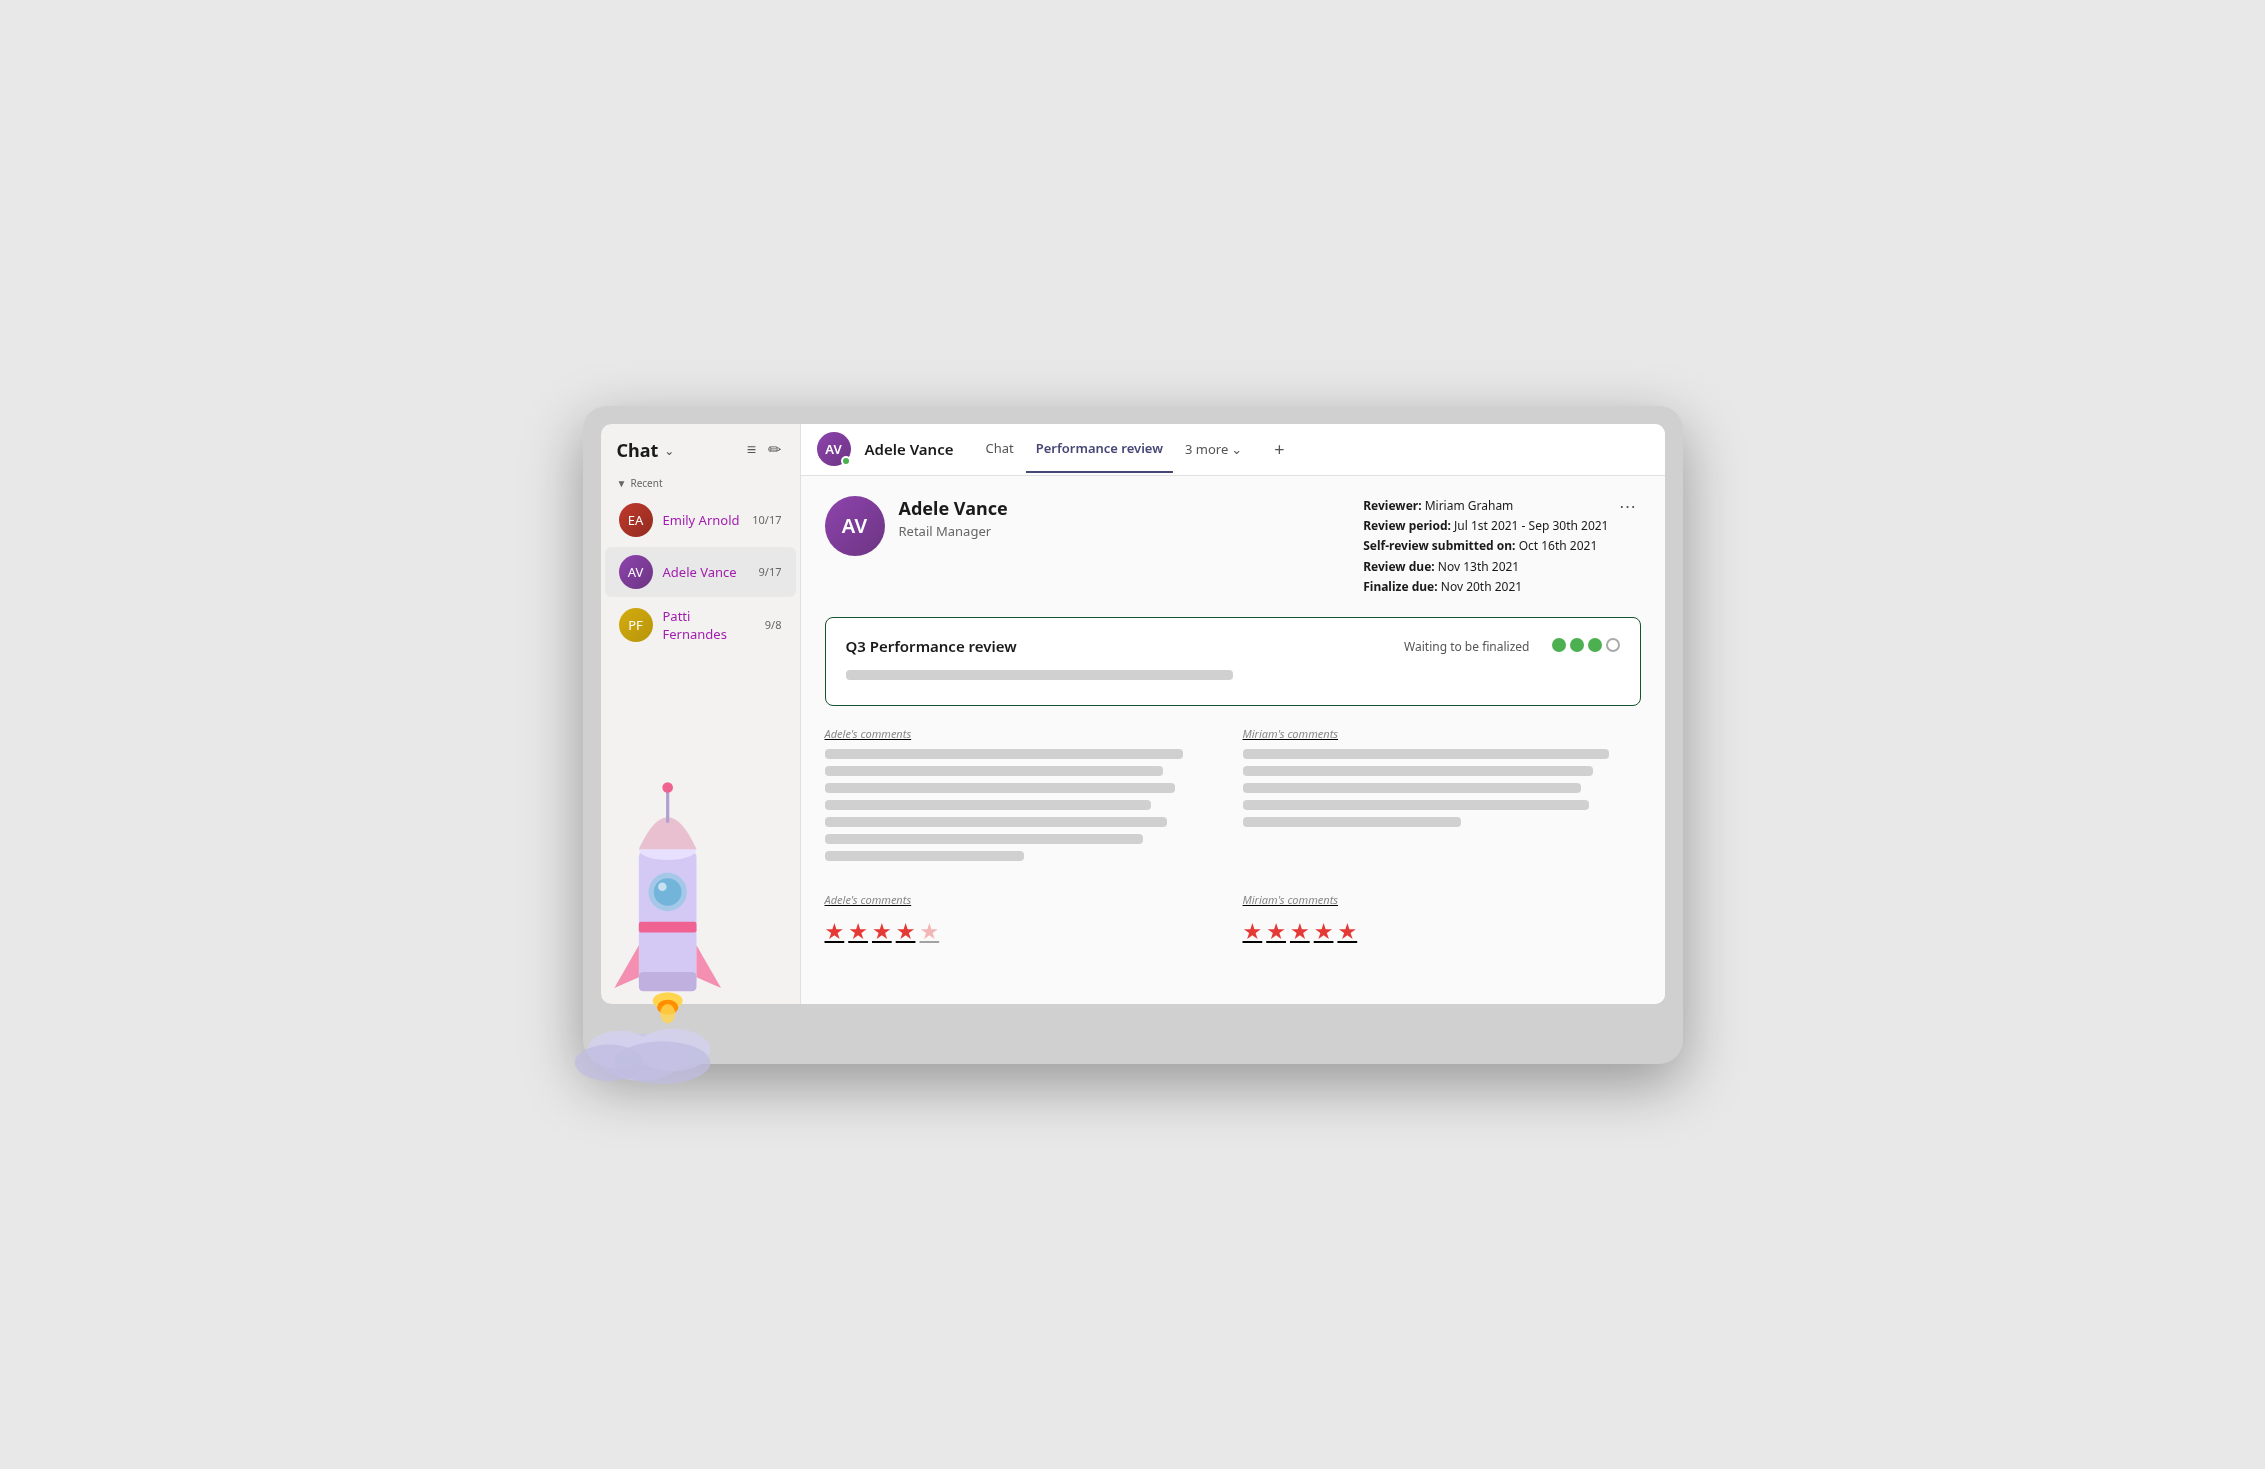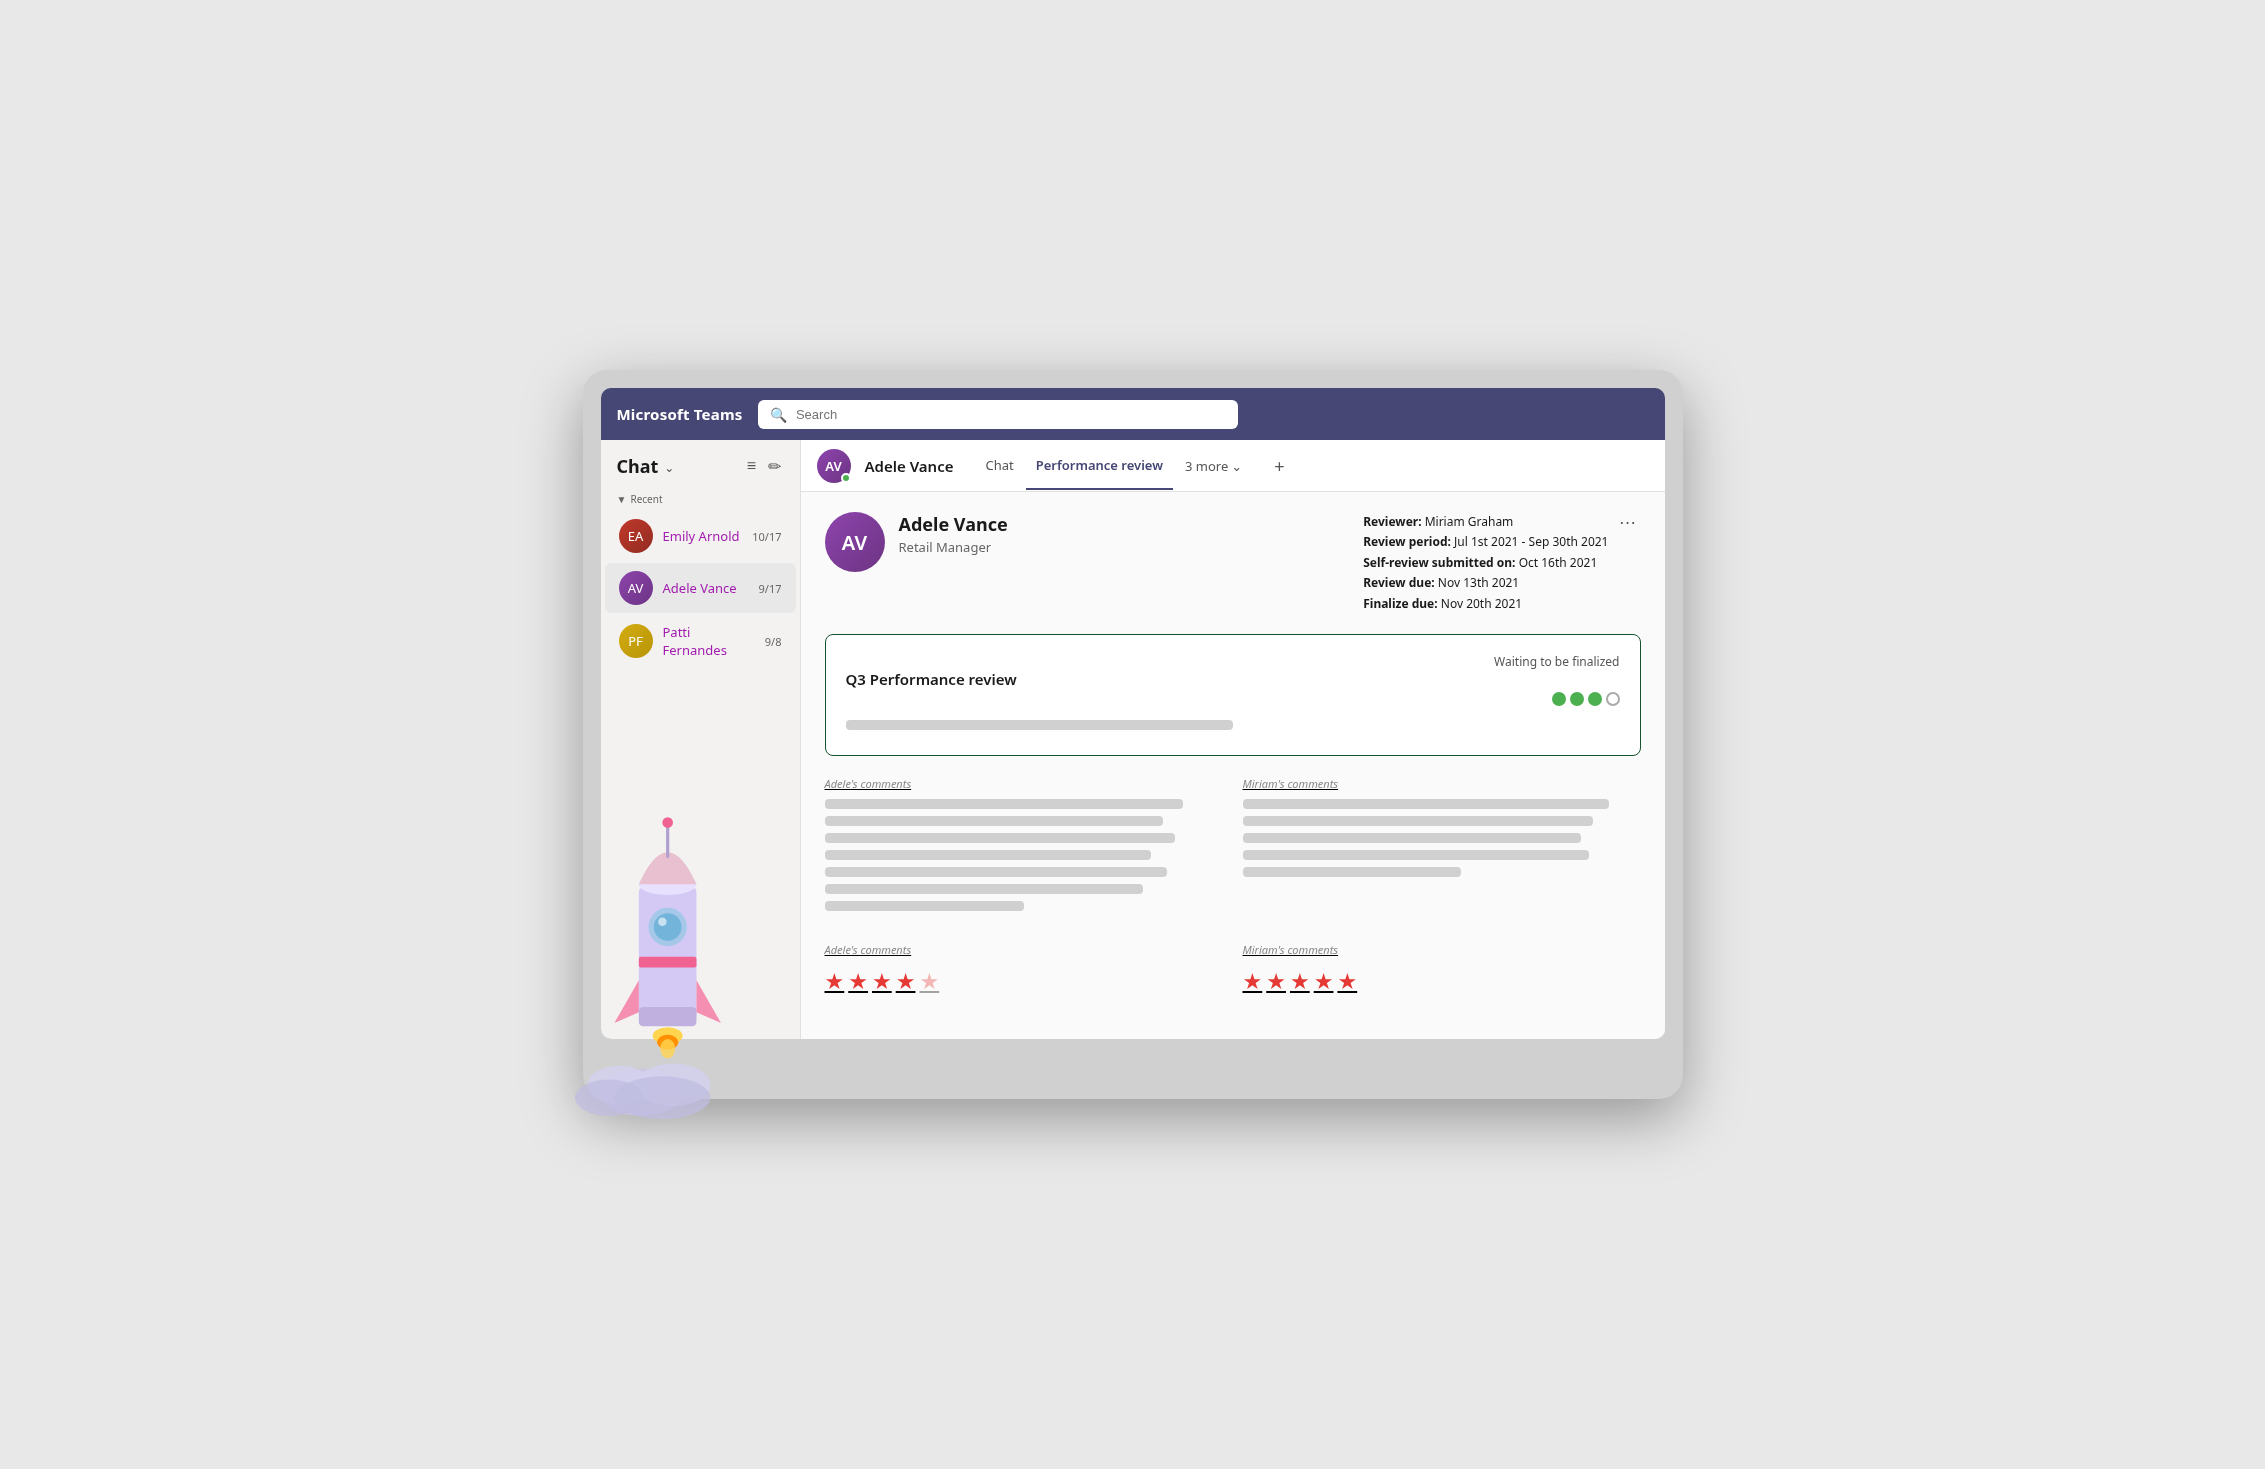--- a/index.html
+++ b/index.html
@@ -318,25 +318,24 @@
       justify-content: space-between;
       margin-bottom: 14px;
     }
     .review-card-title {
       font-size: 15px;
       font-weight: 600;
       color: #1a1a1a;
     }
     .finalized-status {
       display: flex;
-      align-items: flex-end;
+      align-items: flex-start;
       gap: 22px;
       font-size: 12px;
       color: #555;
-      flex-direction: column;
     }
     .status-dots {
       display: flex;
       gap: 4px;
       align-items: center;
     }
     .dot-green {
       width: 14px;
       height: 14px;
       border-radius: 50%;
@@ -408,27 +407,20 @@
       pointer-events: none;
     }
     .rocket-svg { width: 100%; height: 100%; }
   </style>
 </head>
 <body>
 
 <div class="device-frame">
   <div class="screen">
 
-    <div class="topbar">
-      <div class="topbar-logo">Microsoft Teams</div>
-      <div class="topbar-search">
-        <span class="search-icon-unicode">🔍</span>
-        <input type="text" placeholder="Search" style="">
-      </div>
-    </div>
 
     <div class="main-layout">
 
       <div class="sidebar">
         <div class="sidebar-header">
           <span class="sidebar-title">Chat</span>
           <span class="sidebar-chevron">⌄</span>
           <div class="sidebar-actions">
             <button class="sidebar-action-btn">≡</button>
             <button class="sidebar-action-btn">✏</button>

